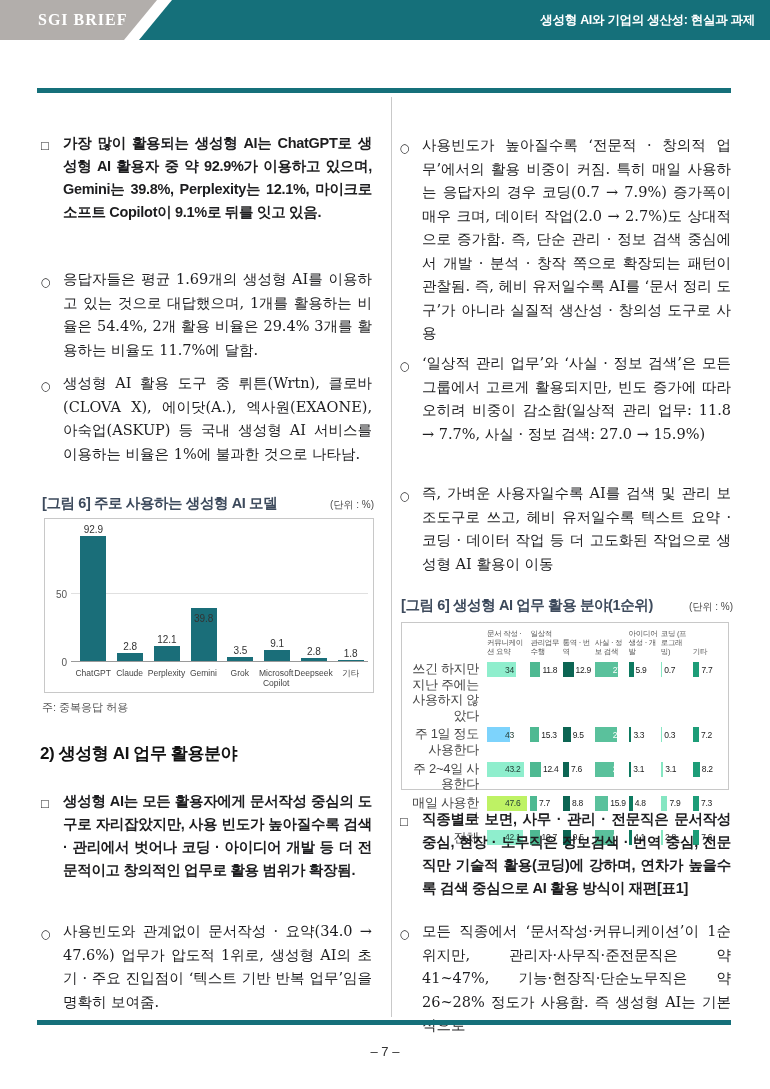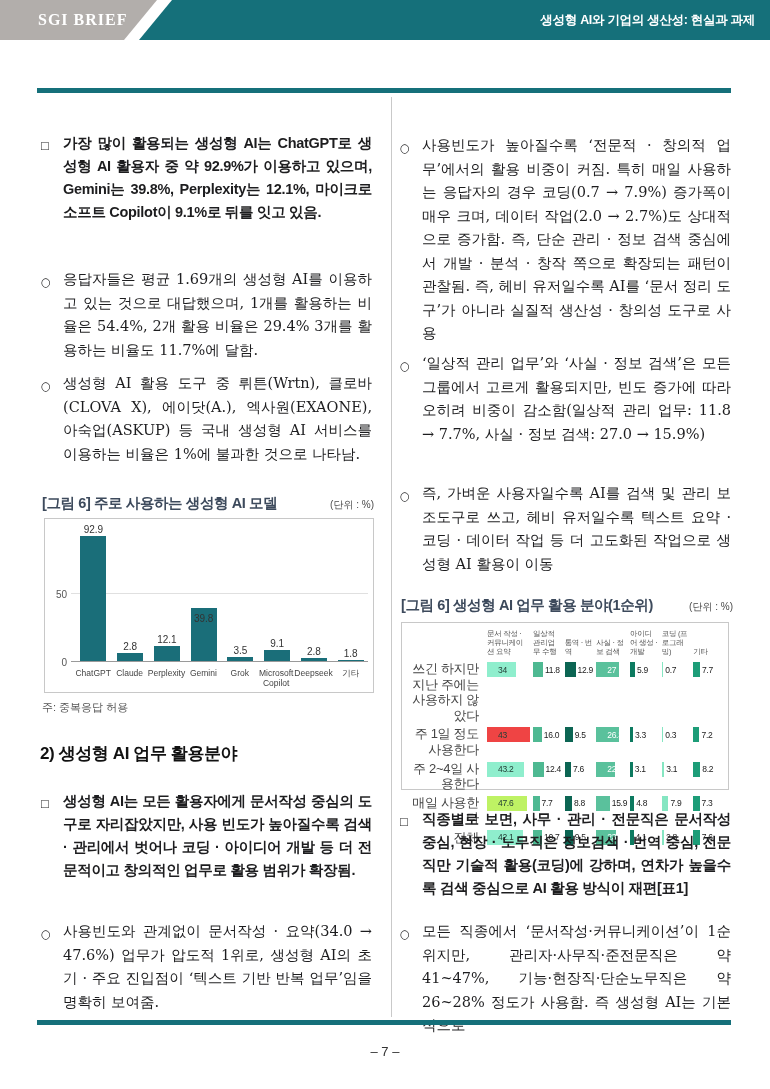--- a/index.html
+++ b/index.html
@@ -56,21 +56,21 @@
 
   
   .f7-box{position:absolute;width:328px;height:168px;border:1px solid #c8c8c8;background:#fff;
         padding:6px 6px 6px 2px;box-sizing:border-box;}
   .f7-grid{display:grid;grid-template-columns:80px repeat(7,1fr);column-gap:3px;row-gap:3px;}
   .f7-h{font-size:7.5px;line-height:1.2;color:#555;letter-spacing:-0.3px;align-self:end;padding-bottom:2px;}
   .f7-rowlab{font-size:13px;line-height:1.2;color:#444;text-align:right;padding-right:5px;
         align-self:center;letter-spacing:-0.3px;}
   .f7-cell{display:flex;align-items:center;height:17px;}
   .f7-bar{height:15px;flex:0 0 auto;}
-  .f7-bar.inside{display:flex;align-items:center;padding-left:11px;box-sizing:border-box;}
+  .f7-bar.inside{display:flex;align-items:center;padding-left:18px;box-sizing:border-box;}
   .f7-val{font-size:8.5px;color:#222;margin-left:2px;white-space:nowrap;letter-spacing:-0.3px;}
   .f7-val.in{margin-left:0;color:#233f36;}
   .f7-val.in-white{margin-left:0;color:#ffffff;}
 </style>
 </head>
 <body>
 
 <div class="page">
 
   <div class="hdr-teal"></div>
@@ -223,27 +223,27 @@
         <div class="f7-cell">
           <div class="f7-bar" style="width: 1.5px; background: rgb(133, 230, 194);"></div>
           <div class="f7-val">0.7</div>
         </div>
         <div class="f7-cell">
           <div class="f7-bar" style="width: 6.545px; background: rgb(29, 157, 120);"></div>
           <div class="f7-val">7.7</div>
         </div>
         <div class="f7-rowlab">주 1일 정도 사용한다</div>
         <div class="f7-cell">
-          <div class="f7-bar inside" style="width: 43px; background: #ef4444;">
+          <div class="f7-bar inside" style="width: 23px; background: #7dd3fc;">
             <div class="f7-val in">43</div>
           </div>
         </div>
         <div class="f7-cell">
           <div class="f7-bar" style="width: 8.84px; background: rgb(78, 185, 146);"></div>
-          <div class="f7-val">16.0</div>
+          <div class="f7-val">15.3</div>
         </div>
         <div class="f7-cell">
           <div class="f7-bar" style="width: 8.075px; background: rgb(12, 101, 83);"></div>
           <div class="f7-val">9.5</div>
         </div>
         <div class="f7-cell">
           <div class="f7-bar inside" style="width: 22.355px; background: rgb(90, 193, 156);">
             <div class="f7-val in-white">26.3</div>
           </div>
         </div>

